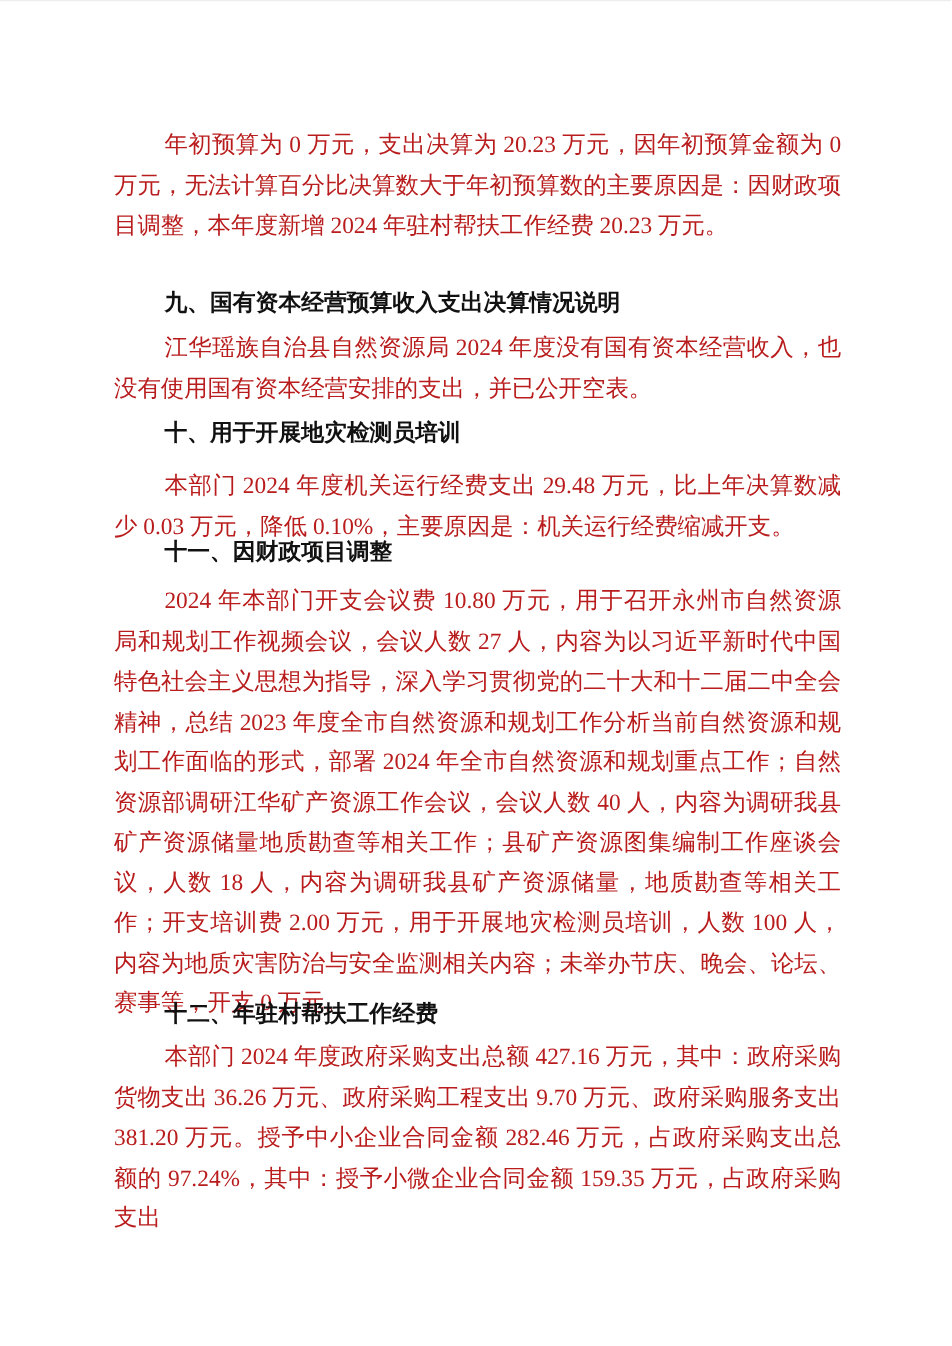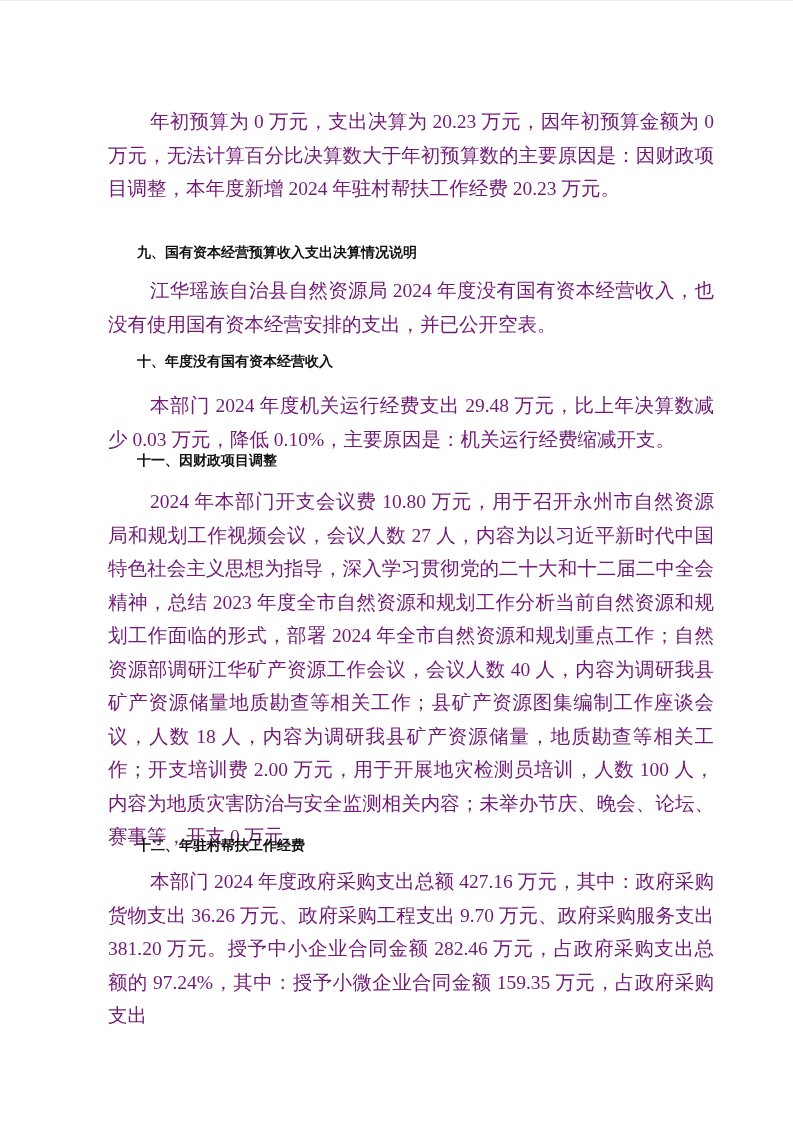--- a/index.html
+++ b/index.html
@@ -25,29 +25,28 @@
     position: absolute;
     left: 95px;
     width: 606px;
     font-family: "Liberation Serif", "DejaVu Serif", serif;
     font-size: 19.5px;
     line-height: 33.5px;
     font-weight: 400;
     text-align: justify;
     text-justify: inter-character;
     text-indent: 42px;
-    color: #701a75;
-    margin-left: 13px;
+    color: #b91c1c;
   }
   .heading {
     position: absolute;
     left: 95px;
     width: 606px;
     font-family: "Liberation Sans", "DejaVu Sans", sans-serif;
-    font-size: 14px;
+    font-size: 19px;
     font-weight: 700;
     line-height: 33.5px;
     text-indent: 42px;
     color: #111111;
     white-space: nowrap;
   }
   .pos-intro { top: 105px; }
   .pos-h9   { top: 236px; }
   .pos-p9   { top: 274px; }
   .pos-h10  { top: 345px; }
@@ -61,21 +60,21 @@
 <body>
 
 <div class="page">
   <div class="page-top-edge"></div>
 
   <p class="para pos-intro">年初预算为 0 万元，支出决算为 20.23 万元，因年初预算金额为 0 万元，无法计算百分比决算数大于年初预算数的主要原因是：因财政项目调整，本年度新增 2024 年驻村帮扶工作经费 20.23 万元。</p>
 
   <h2 class="heading pos-h9">九、国有资本经营预算收入支出决算情况说明</h2>
   <p class="para pos-p9">江华瑶族自治县自然资源局 2024 年度没有国有资本经营收入，也没有使用国有资本经营安排的支出，并已公开空表。</p>
 
-  <h2 class="heading pos-h10">十、年度没有国有资本经营收入</h2>
+  <h2 class="heading pos-h10">十、用于开展地灾检测员培训</h2>
   <p class="para pos-p10">本部门 2024 年度机关运行经费支出 29.48 万元，比上年决算数减少 0.03 万元，降低 0.10%，主要原因是：机关运行经费缩减开支。</p>
 
   <h2 class="heading pos-h11">十一、因财政项目调整</h2>
   <p class="para pos-p11">2024 年本部门开支会议费 10.80 万元，用于召开永州市自然资源局和规划工作视频会议，会议人数 27 人，内容为以习近平新时代中国特色社会主义思想为指导，深入学习贯彻党的二十大和十二届二中全会精神，总结 2023 年度全市自然资源和规划工作分析当前自然资源和规划工作面临的形式，部署 2024 年全市自然资源和规划重点工作；自然资源部调研江华矿产资源工作会议，会议人数 40 人，内容为调研我县矿产资源储量地质勘查等相关工作；县矿产资源图集编制工作座谈会议，人数 18 人，内容为调研我县矿产资源储量，地质勘查等相关工作；开支培训费 2.00 万元，用于开展地灾检测员培训，人数 100 人，内容为地质灾害防治与安全监测相关内容；未举办节庆、晚会、论坛、赛事等，开支 0 万元。</p>
 
   <h2 class="heading pos-h12">十二、年驻村帮扶工作经费</h2>
   <p class="para pos-p12">本部门 2024 年度政府采购支出总额 427.16 万元，其中：政府采购货物支出 36.26 万元、政府采购工程支出 9.70 万元、政府采购服务支出 381.20 万元。授予中小企业合同金额 282.46 万元，占政府采购支出总额的 97.24%，其中：授予小微企业合同金额 159.35 万元，占政府采购支出</p>
 </div>
 
 </body></html>

